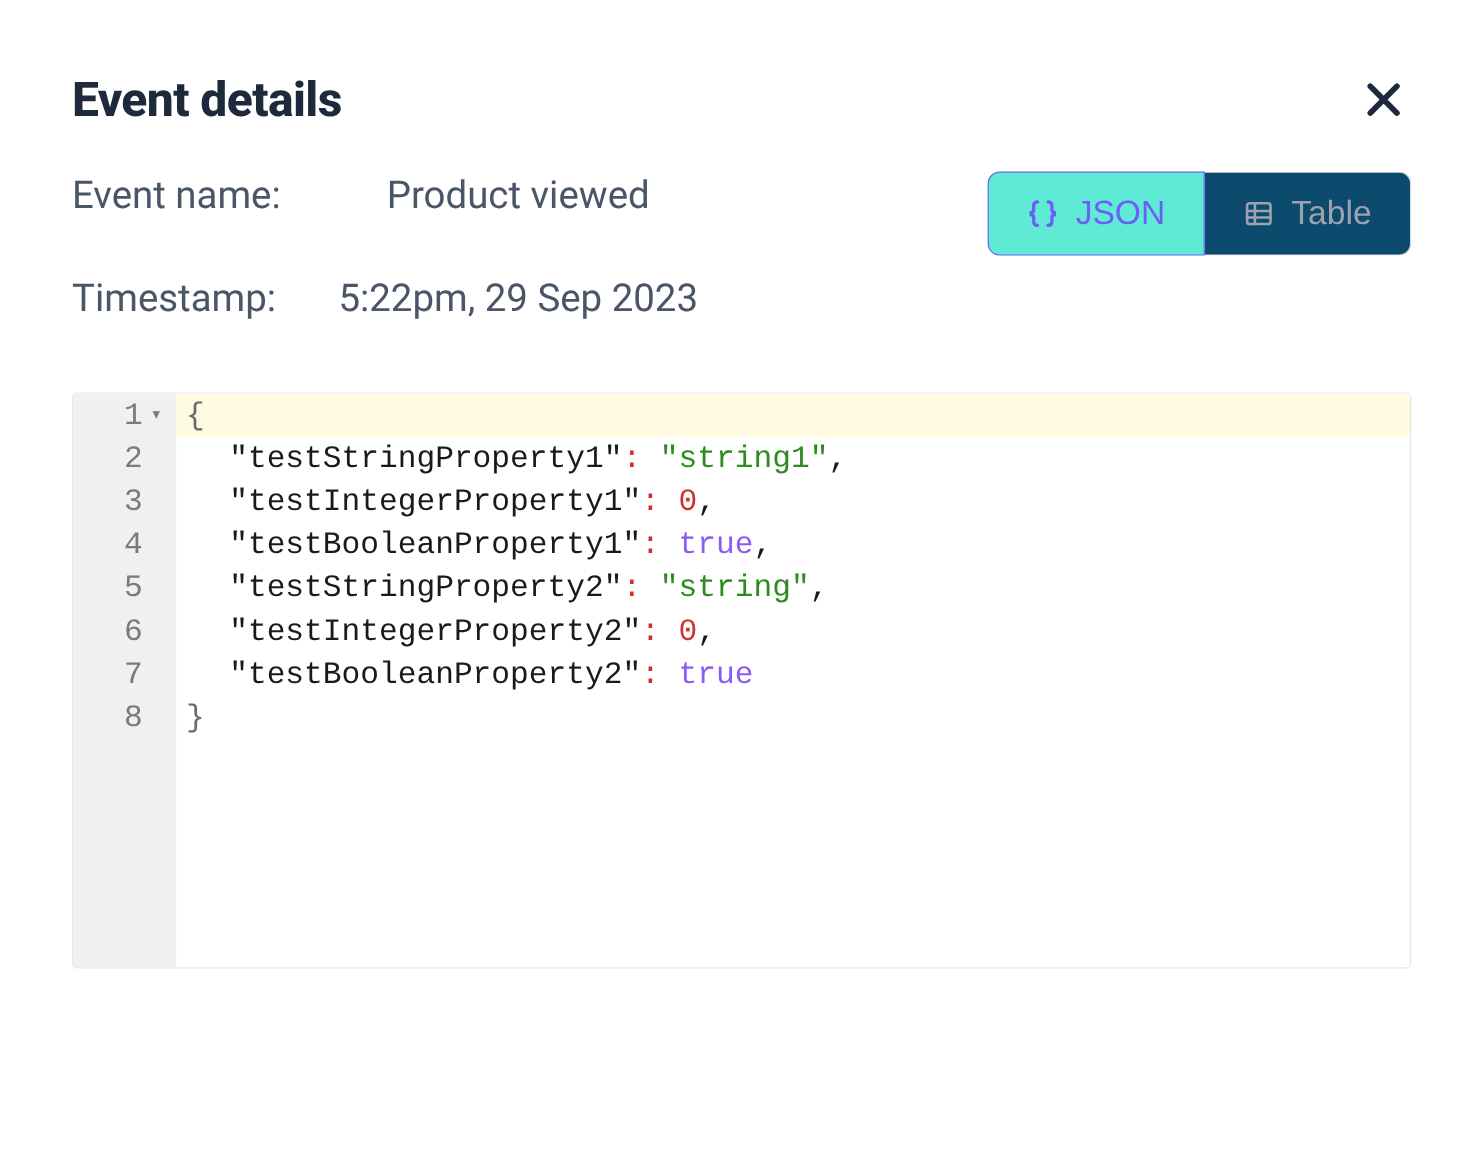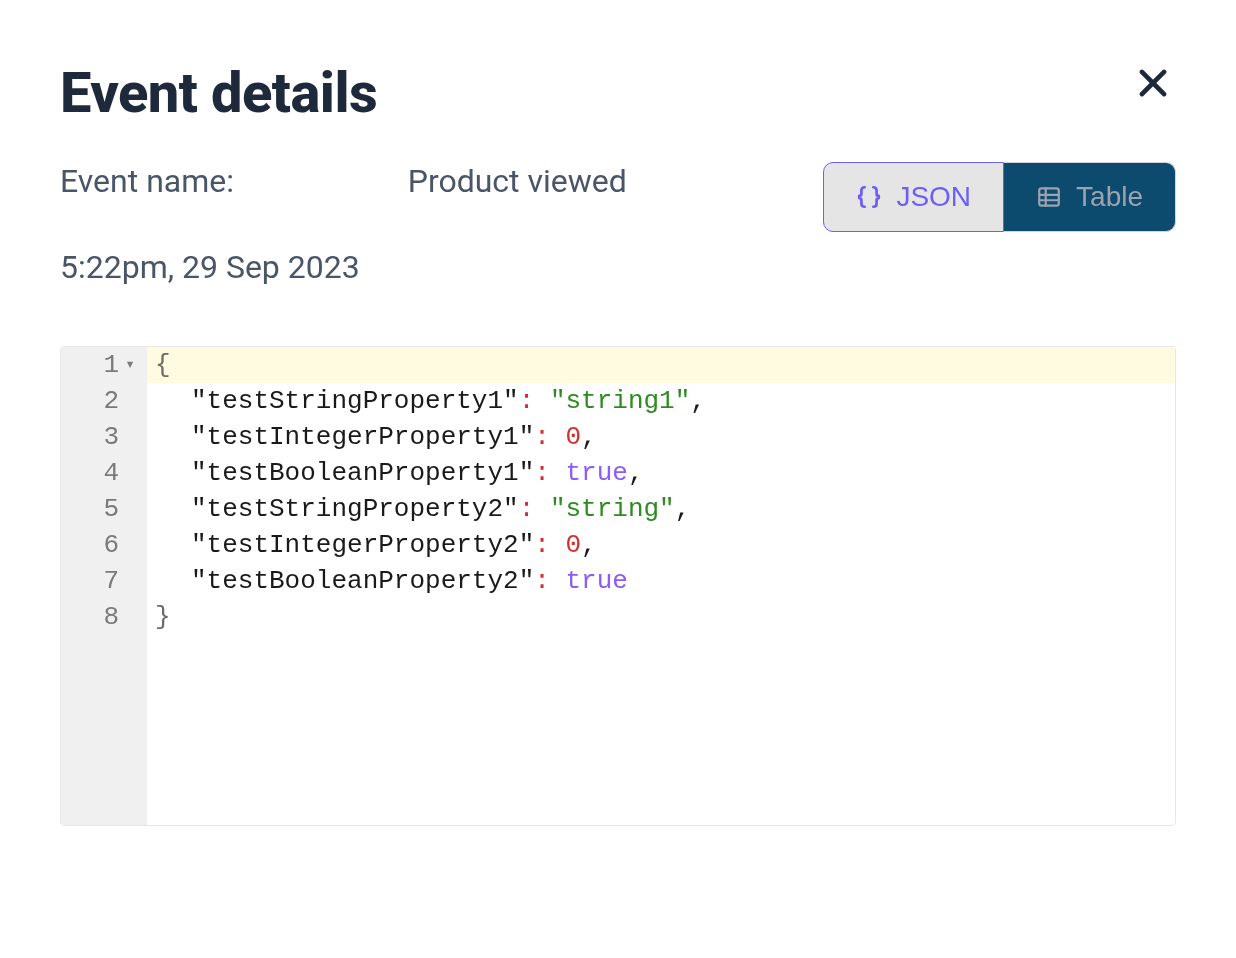--- a/index.html
+++ b/index.html
@@ -15,21 +15,21 @@
       padding: 60px;
       color: #1e2a3b;
     }
     .header-row {
       display: flex;
       justify-content: space-between;
       align-items: flex-start;
       margin-bottom: 36px;
     }
     .page-title {
-      font-size: 56px;
+      font-size: 40px;
       font-weight: 800;
       color: #1e2a3b;
       letter-spacing: -0.5px;
     }
     .close-btn {
       background: none;
       border: none;
       cursor: pointer;
       padding: 4px;
       display: flex;
@@ -81,21 +81,21 @@
     .toggle-btn:first-child {
       border-top-left-radius: 10px;
       border-bottom-left-radius: 10px;
     }
     .toggle-btn:last-child {
       border-top-right-radius: 10px;
       border-bottom-right-radius: 10px;
       border-left: none;
     }
     .toggle-btn.active {
-      background: #e5e5e5;
+      background: #5eead4;
       border-color: #6d5ef5;
       color: #6d5ef5;
       z-index: 1;
       position: relative;
     }
     .toggle-btn svg {
       width: 26px;
       height: 26px;
     }
     .editor-container {
@@ -183,20 +183,21 @@
       <line x1="5" y1="5" x2="19" y2="19"></line>
       <line x1="19" y1="5" x2="5" y2="19"></line>
     </svg>
   </button>
 </div>
 
 <div class="meta-and-toggle">
   <div class="meta">
     <div class="meta-label">Event name:</div>
     <div class="meta-value">Product viewed</div>
+    <div class="meta-label">Timestamp:</div>
     <div class="meta-value">5:22pm, 29 Sep 2023</div>
   </div>
   <div class="toggle-group">
     <button class="toggle-btn active">
       <svg viewBox="0 0 24 24" fill="none" stroke="#6d5ef5" stroke-width="2.5" stroke-linecap="round" stroke-linejoin="round">
         <path d="M8 3 C6 3 5 4 5 6 L5 9 C5 10.5 4 11 3 11 L3 13 C4 13 5 13.5 5 15 L5 18 C5 20 6 21 8 21"></path>
         <path d="M16 3 C18 3 19 4 19 6 L19 9 C19 10.5 20 11 21 11 L21 13 C20 13 19 13.5 19 15 L19 18 C19 20 18 21 16 21"></path>
       </svg>
       <span>JSON</span>
     </button>

